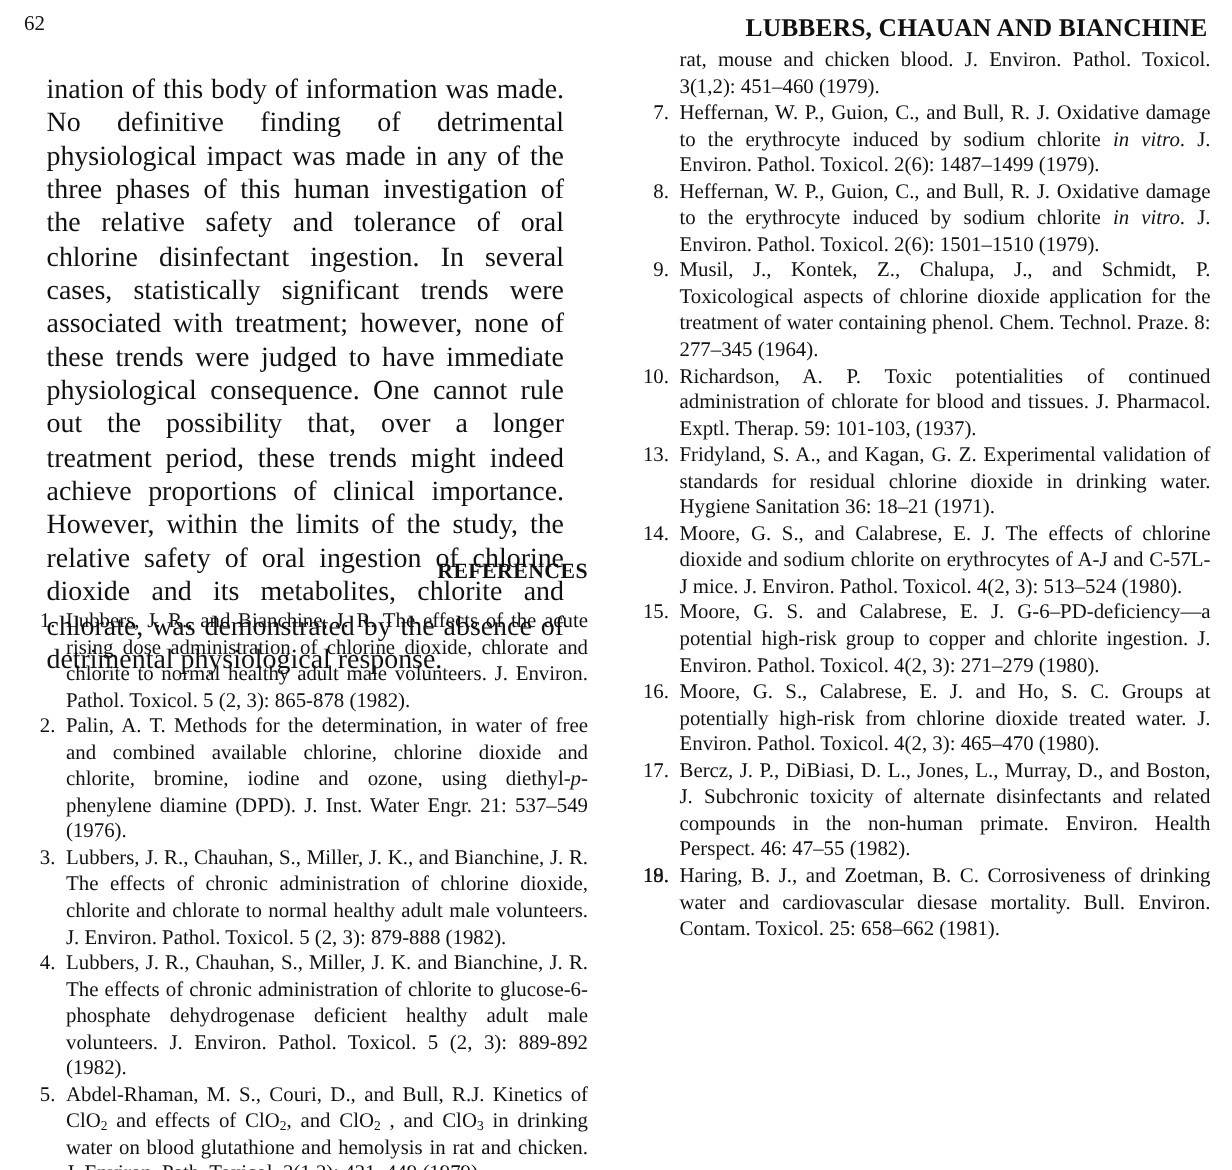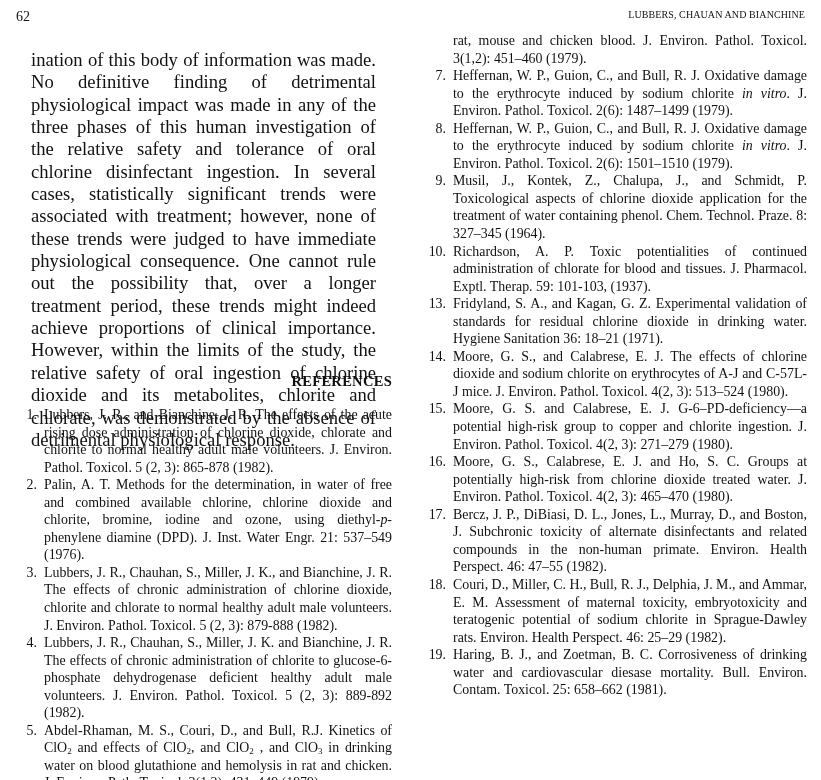--- a/index.html
+++ b/index.html
@@ -6,21 +6,21 @@
   body {
     width:821px; height:780px; overflow:hidden; position:relative;
     font-family:"Liberation Serif","DejaVu Serif",serif; color:#111;
   }
   .page-num {
     position:absolute; left:16px; top:9px;
     font-weight:normal; font-size:14px;
   }
   .running-head {
     position:absolute; right:16px; top:9px;
-    font-weight:normal; font-size:10px; letter-spacing:0.1px;
+    font-weight:bold; font-size:17px; letter-spacing:0.1px;
   }
   .col-left {
     position:absolute; left:15px; top:33px; width:377px;
   }
   .col-right {
     position:absolute; left:424px; top:32px; width:383px;
   }
   .body-para {
     margin:16px; font-size:18.6px; line-height:22.35px;
     text-align:justify; text-align-last:left; hyphens:manual;
@@ -88,21 +88,21 @@
     <li class="ref-item">
       <span class="ref-num">7.</span>
       <span><span>Heffernan, W. P., Guion, C., and Bull, R. J. Oxidative damage to the erythrocyte induced by sodium chlorite </span><i>in vitro</i><span>. J. Environ. Pathol. Toxicol. 2(6): 1487–1499 (1979).</span></span>
     </li>
     <li class="ref-item">
       <span class="ref-num">8.</span>
       <span><span>Heffernan, W. P., Guion, C., and Bull, R. J. Oxidative damage to the erythrocyte induced by sodium chlorite </span><i>in vitro</i><span>. J. Environ. Pathol. Toxicol. 2(6): 1501–1510 (1979).</span></span>
     </li>
     <li class="ref-item">
       <span class="ref-num">9.</span>
-      <span>Musil, J., Kontek, Z., Chalupa, J., and Schmidt, P. Toxicological aspects of chlorine dioxide application for the treatment of water containing phenol. Chem. Technol. Praze. 8: 327–345 (1964).</span>
+      <span>Musil, J., Kontek, Z., Chalupa, J., and Schmidt, P. Toxicological aspects of chlorine dioxide application for the treatment of water containing phenol. Chem. Technol. Praze. 8: 277–345 (1964).</span>
     </li>
     <li class="ref-item">
       <span class="ref-num">10.</span>
       <span>Richardson, A. P. Toxic potentialities of continued administration of chlorate for blood and tissues. J. Pharmacol. Exptl. Therap. 59: 101-103, (1937).</span>
     </li>
     <li class="ref-item">
       <span class="ref-num">13.</span>
       <span>Fridyland, S. A., and Kagan, G. Z. Experimental validation of standards for residual chlorine dioxide in drinking water. Hygiene Sanitation 36: 18–21 (1971).</span>
     </li>
     <li class="ref-item">
@@ -116,21 +116,20 @@
     <li class="ref-item">
       <span class="ref-num">16.</span>
       <span>Moore, G. S., Calabrese, E. J. and Ho, S. C. Groups at potentially high-risk from chlorine dioxide treated water. J. Environ. Pathol. Toxicol. 4(2, 3): 465–470 (1980).</span>
     </li>
     <li class="ref-item">
       <span class="ref-num">17.</span>
       <span>Bercz, J. P., DiBiasi, D. L., Jones, L., Murray, D., and Boston, J. Subchronic toxicity of alternate disinfectants and related compounds in the non-human primate. Environ. Health Perspect. 46: 47–55 (1982).</span>
     </li>
     <li class="ref-item">
       <span class="ref-num">18.</span>
-      <span>Couri, D., Miller, C. H., Bull, R. J., Delphia, J. M., and Ammar, E. M. Assessment of maternal toxicity, embryotoxicity and teratogenic potential of sodium chlorite in Sprague-Dawley rats. Environ. Health Perspect. 46: 25–29 (1982).</span>
     </li>
     <li class="ref-item">
       <span class="ref-num">19.</span>
       <span>Haring, B. J., and Zoetman, B. C. Corrosiveness of drinking water and cardiovascular diesase mortality. Bull. Environ. Contam. Toxicol. 25: 658–662 (1981).</span>
     </li>
 
   </ol>
 </div>
 
 </body></html>

